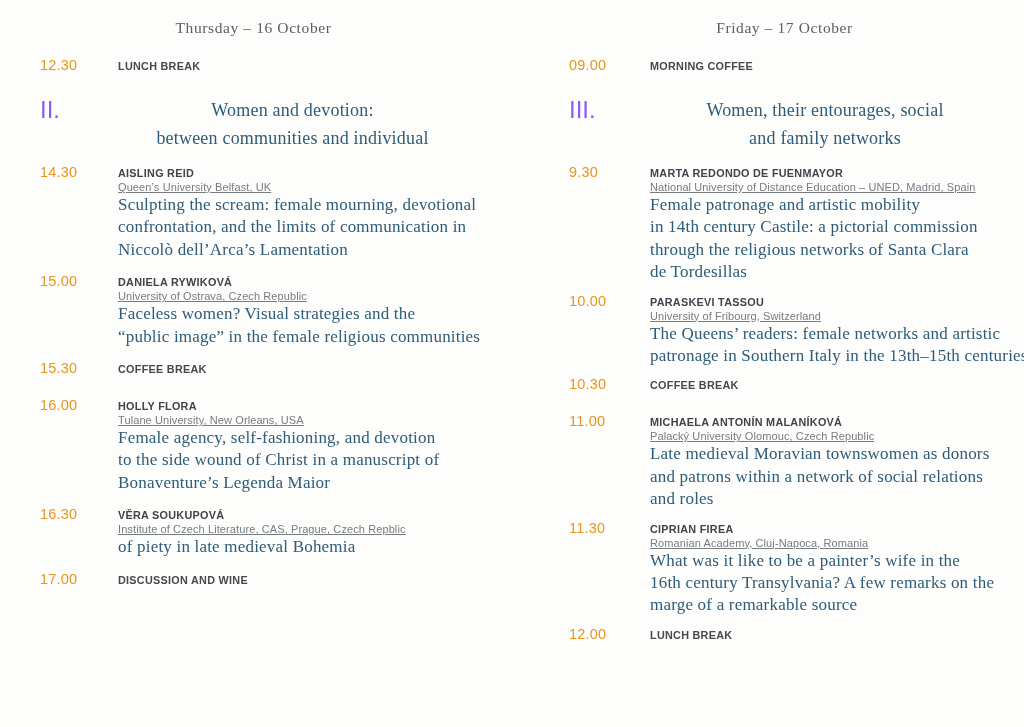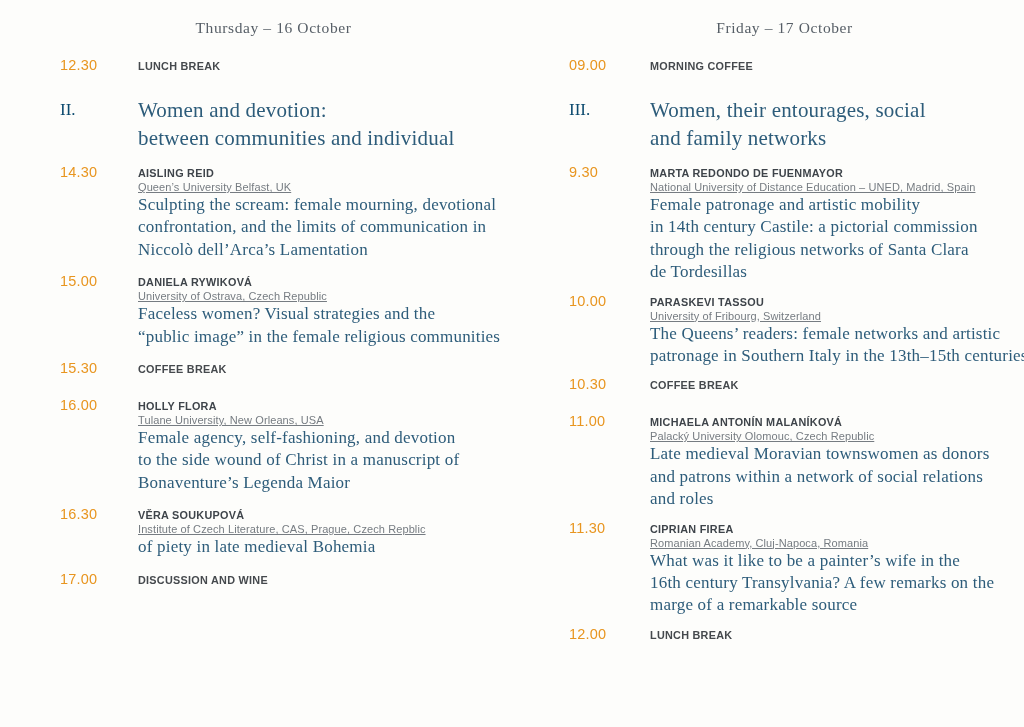--- a/index.html
+++ b/index.html
@@ -13,21 +13,21 @@
   }
   .page {
     position: relative;
     width: 1024px;
     height: 727px;
   }
   .column {
     position: absolute;
     top: 0;
   }
-  .col-left  { left: 60px;  width: 427px; }
+  .col-left  { left: 40px;  width: 427px; }
   .col-right { left: 569px; width: 431px; }
 
   .day-header {
     margin: 18px 0 22px 0;
     line-height: 19px;
     text-align: center;
     font-family: "Liberation Serif", serif;
     font-size: 15.5px;
     color: #565e66;
     letter-spacing: 0.6px;
@@ -54,32 +54,33 @@
     font-weight: 700;
     color: #45494d;
     letter-spacing: 0.3px;
     transform: scaleX(0.94);
     transform-origin: 0 50%;
     white-space: nowrap;
   }
 
   .row-section { margin-bottom: 14px; }
   .section-numeral {
-    font-family: Liberation Serif, serif;
-    font-size: 17px;
+    font-family: Liberation Sans, sans-serif;
+    font-size: 24px;
     line-height: 28px;
-    color: #0c4a6e;
+    color: #8b5cf6;
   }
   .section-title div {
     font-family: "Liberation Serif", serif;
-    font-size: 21px;
+    font-size: 18px;
     line-height: 28px;
     color: #2d5c7a;
     letter-spacing: 0.2px;
     white-space: nowrap;
+    text-align: center;
   }
 
   .row-talk { margin-bottom: 14px; }
   .col-right .row-talk { margin-bottom: 11px; }
   .speaker {
     font-size: 11.5px;
     line-height: 14px;
     font-weight: 700;
     color: #3e444a;
     letter-spacing: 0.3px;

